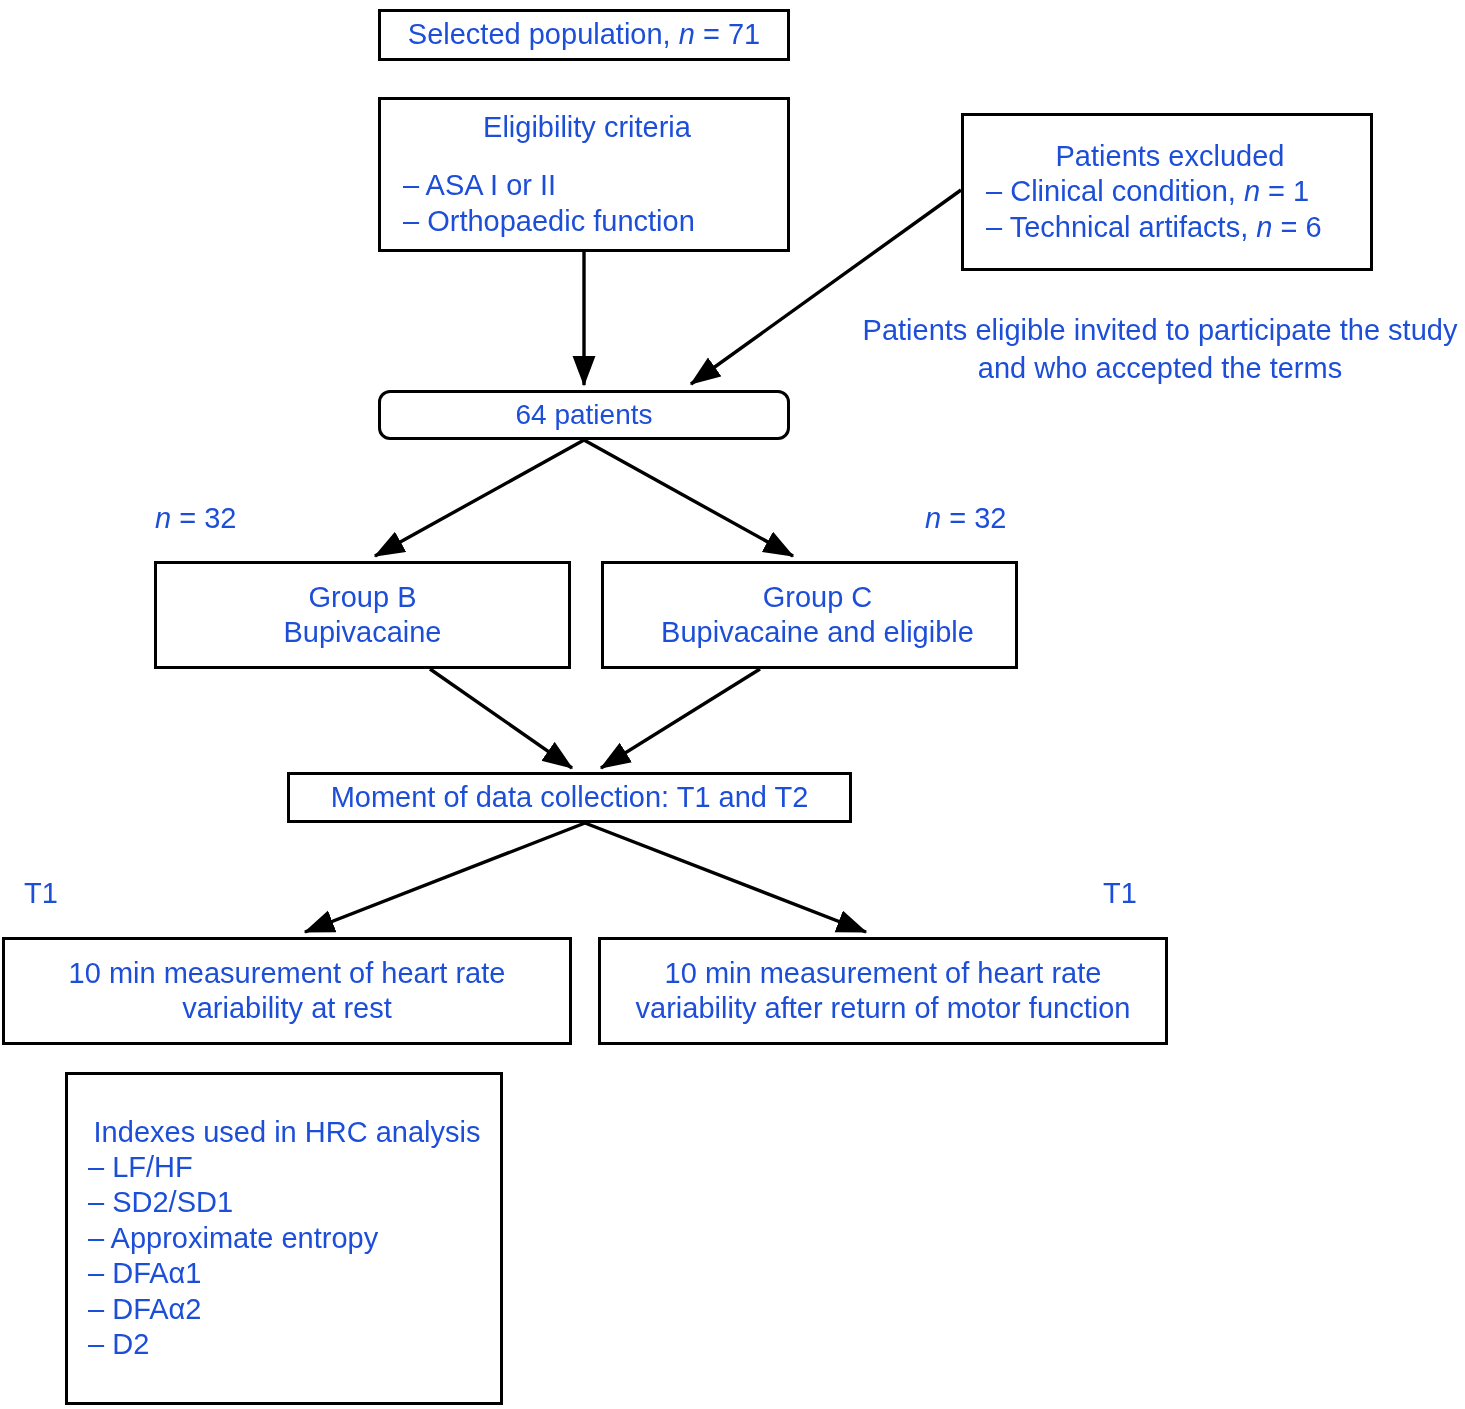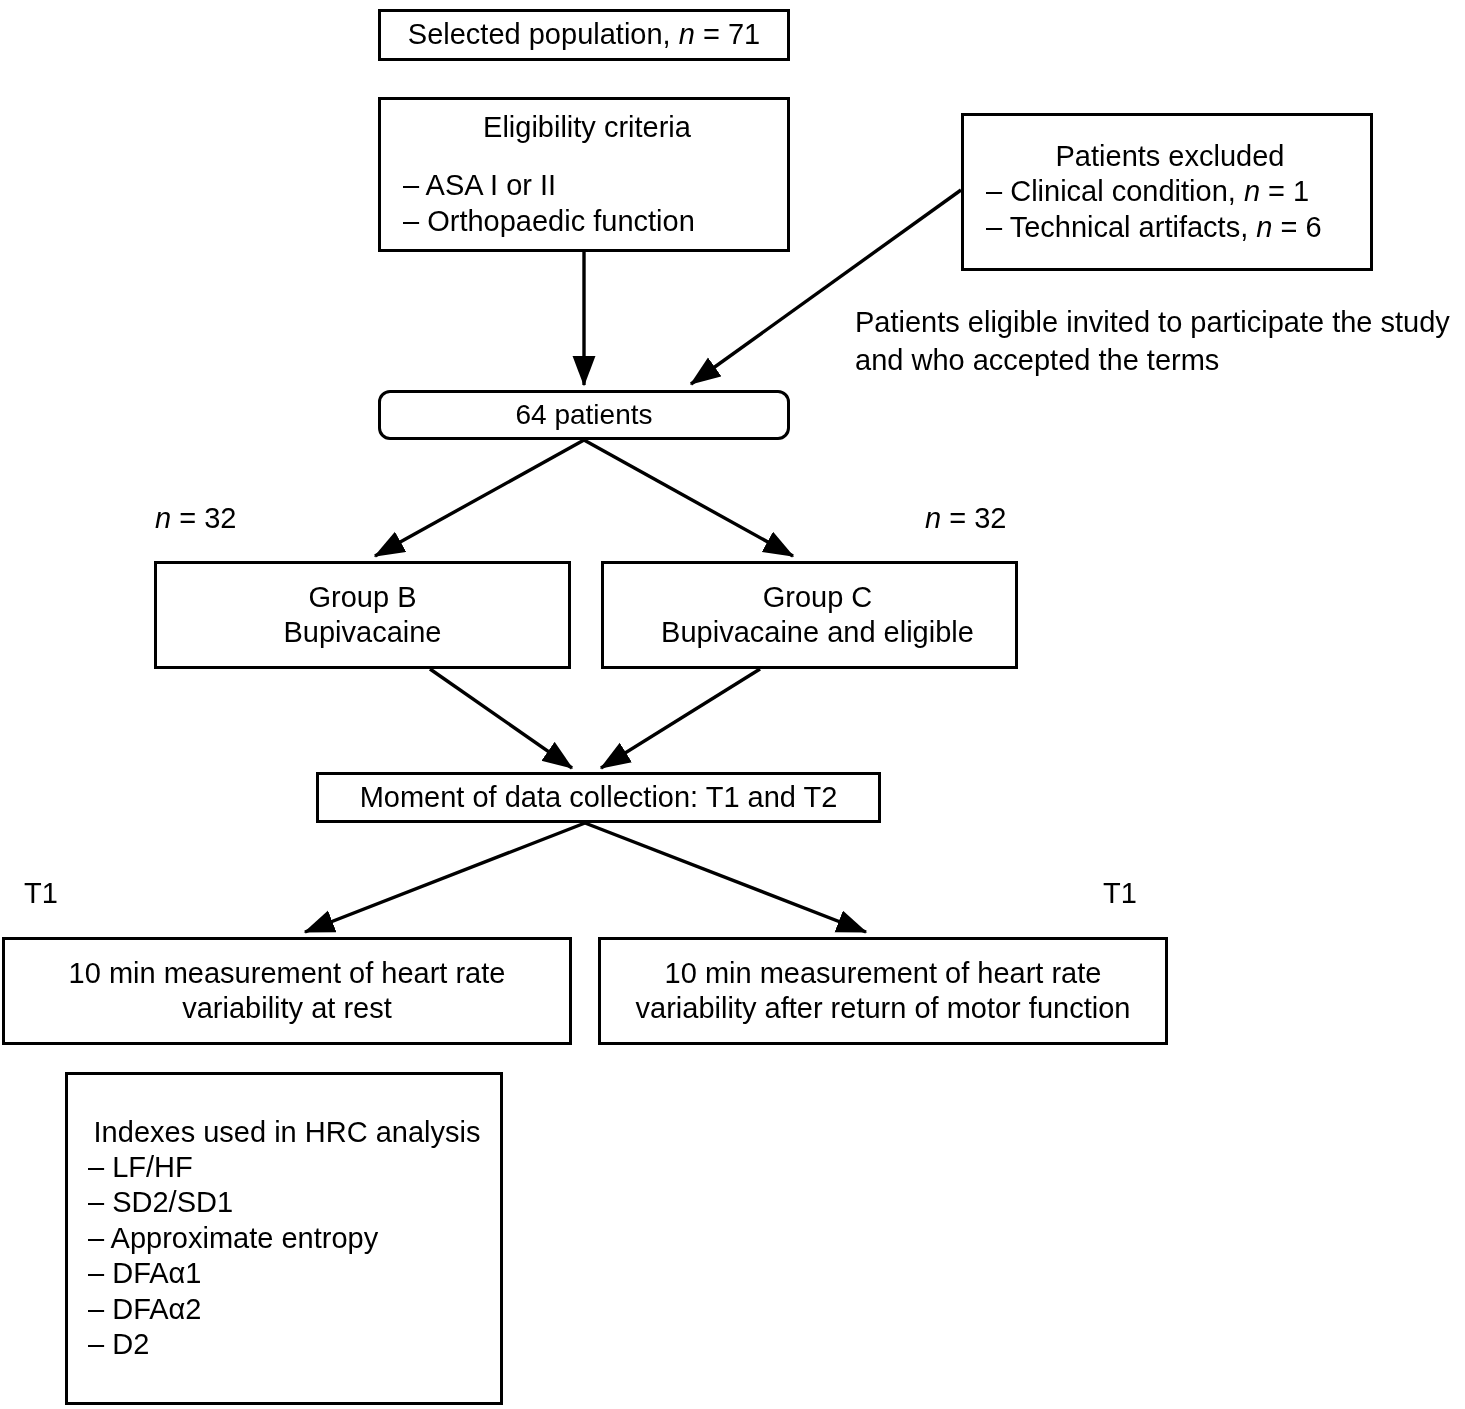--- a/index.html
+++ b/index.html
@@ -6,21 +6,21 @@
     margin: 0;
     padding: 0;
     background: #ffffff;
   }
   #canvas {
     position: relative;
     width: 1465px;
     height: 1409px;
     background: #ffffff;
     font-family: "Liberation Sans", sans-serif;
-    color: #000000;
+    color: #1d4ed8;
     overflow: hidden;
   }
   svg.edges {
     position: absolute;
     left: 0;
     top: 0;
     width: 1465px;
     height: 1409px;
     pointer-events: none;
   }
@@ -54,23 +54,24 @@
     white-space: nowrap;
     line-height: 1.22;
   }
   .free-label {
     position: absolute;
     white-space: nowrap;
     z-index: 2;
   }
   .free-para {
     position: absolute;
-    text-align: left;
+    text-align: center;
     line-height: 1.32;
     z-index: 2;
+    margin-top: 8px;
   }
   .ital { font-style: italic; }
 
   
   #node-selected-population {
     left: 378px; top: 9px; width: 412px; height: 52px;
     font-size: 29px;
   }
   #node-eligibility {
     left: 378px; top: 97px; width: 412px; height: 155px;
@@ -93,21 +94,21 @@
   #node-group-b {
     left: 154px; top: 561px; width: 417px; height: 108px;
     font-size: 29px;
   }
   #node-group-c {
     left: 601px; top: 561px; width: 417px; height: 108px;
     font-size: 29px;
     padding-left: 16px;
   }
   #node-moment {
-    left: 316px; top: 772px; width: 565px; height: 51px;
+    left: 287px; top: 772px; width: 565px; height: 51px;
     font-size: 29px;
   }
   #node-measure-rest {
     left: 2px; top: 937px; width: 570px; height: 108px;
     font-size: 29px;
   }
   #node-measure-motor {
     left: 598px; top: 937px; width: 570px; height: 108px;
     font-size: 29px;
   }

